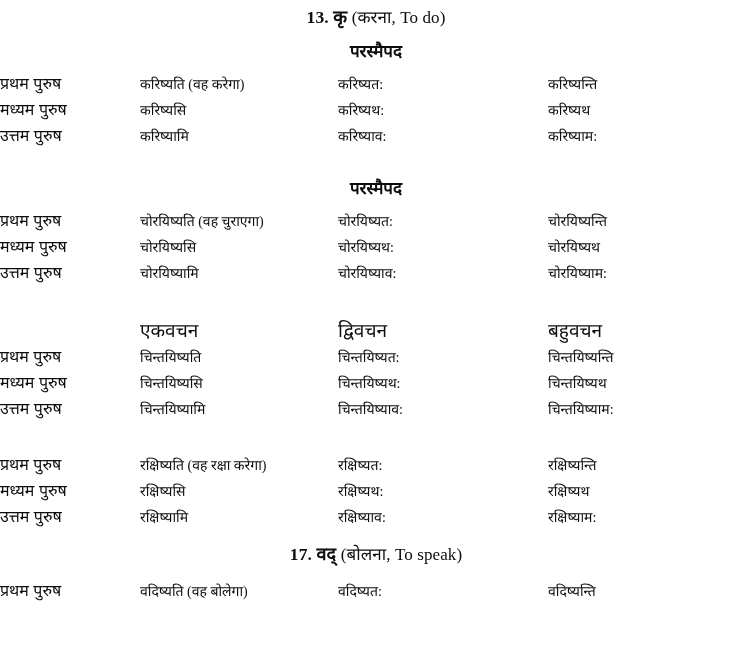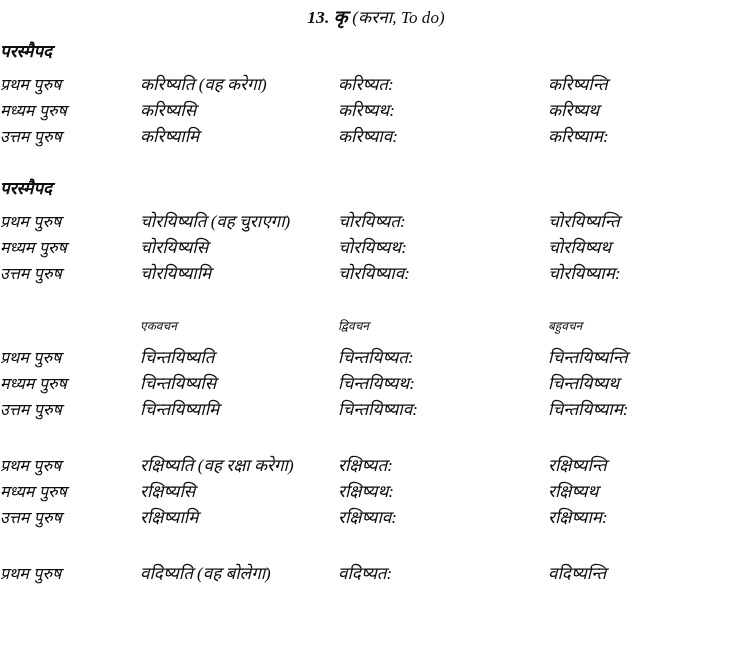--- a/index.html
+++ b/index.html
@@ -19,21 +19,20 @@
     width: 752px;
     height: 658px;
     position: relative;
     box-sizing: border-box;
     padding: 0;
   }
 
   .section {
     width: 100%;
     box-sizing: border-box;
-    font-style: italic;
   }
 
   .sec-heading {
     text-align: center;
     font-size: 17.5px;
     line-height: 1.0;
     letter-spacing: 0.1px;
     white-space: nowrap;
   }
   .sec-num {
@@ -44,20 +43,21 @@
     font-weight: bold;
     font-family: "Liberation Sans", "DejaVu Sans", sans-serif;
     font-size: 18px;
   }
   .sec-gloss {
     font-family: "Liberation Serif", "DejaVu Serif", serif;
     font-size: 17px;
   }
 
   .pada-heading {
+    text-align: center;
     font-weight: bold;
     font-size: 17px;
     font-family: "Liberation Sans", "DejaVu Sans", sans-serif;
     white-space: nowrap;
   }
 
   table.conj {
     border-collapse: collapse;
     border-spacing: 0;
     width: 752px;
@@ -78,31 +78,31 @@
   col.c-plur  { width: 204px; }
 
   td.label, th.label {
     padding-left: 45px;
     font-weight: bold;
     font-size: 16px;
     font-family: "Liberation Sans", "DejaVu Sans", sans-serif;
     white-space: nowrap;
   }
   td.form {
-    font-size: 17px;
+    font-size: 14px;
     font-family: "Liberation Serif", "DejaVu Serif", serif;
     white-space: nowrap;
   }
   td.sing { padding-left: 41px; }
   td.dual { padding-left: 28px; }
   td.plur { padding-left: 26px; }
 
   th.vhead {
     font-weight: bold;
-    font-size: 12px;
+    font-size: 19px;
     font-family: "Liberation Sans", "DejaVu Sans", sans-serif;
     white-space: nowrap;
   }
   th.sing { padding-left: 41px; }
   th.dual { padding-left: 28px; }
   th.plur { padding-left: 26px; }
 
   tr.conj-row td { height: 26px; }
   tr.head-row th { height: 28px; }
 
@@ -266,20 +266,25 @@
           <td class="form dual">रक्षिष्याव:</td>
           <td class="form plur">रक्षिष्याम:</td>
         </tr>
       </tbody>
     </table>
   </div>
 
   <div class="sp-section"></div>
 
   <div class="section">
+    <div class="sec-heading">
+      <span class="sec-num">17.</span>
+      <span class="sec-root">वद्</span>
+      <span class="sec-gloss">(बोलना, To speak)</span>
+    </div>
     <div class="sp-15head"></div>
     <table class="conj">
       <colgroup>
           <col class="c-label">
           <col class="c-sing">
           <col class="c-dual">
           <col class="c-plur">
         </colgroup>
       <tbody>
         <tr class="conj-row">

